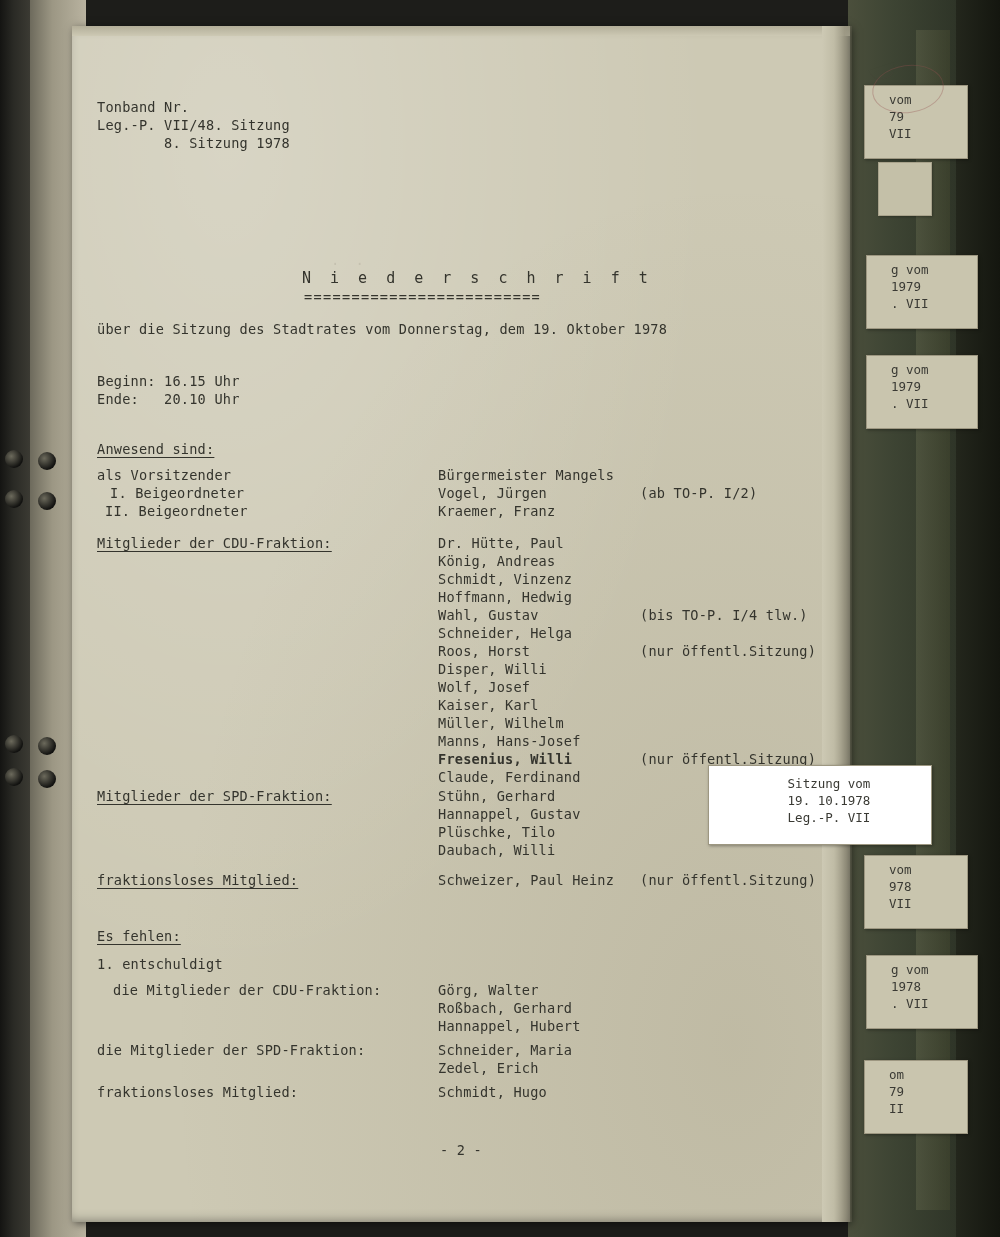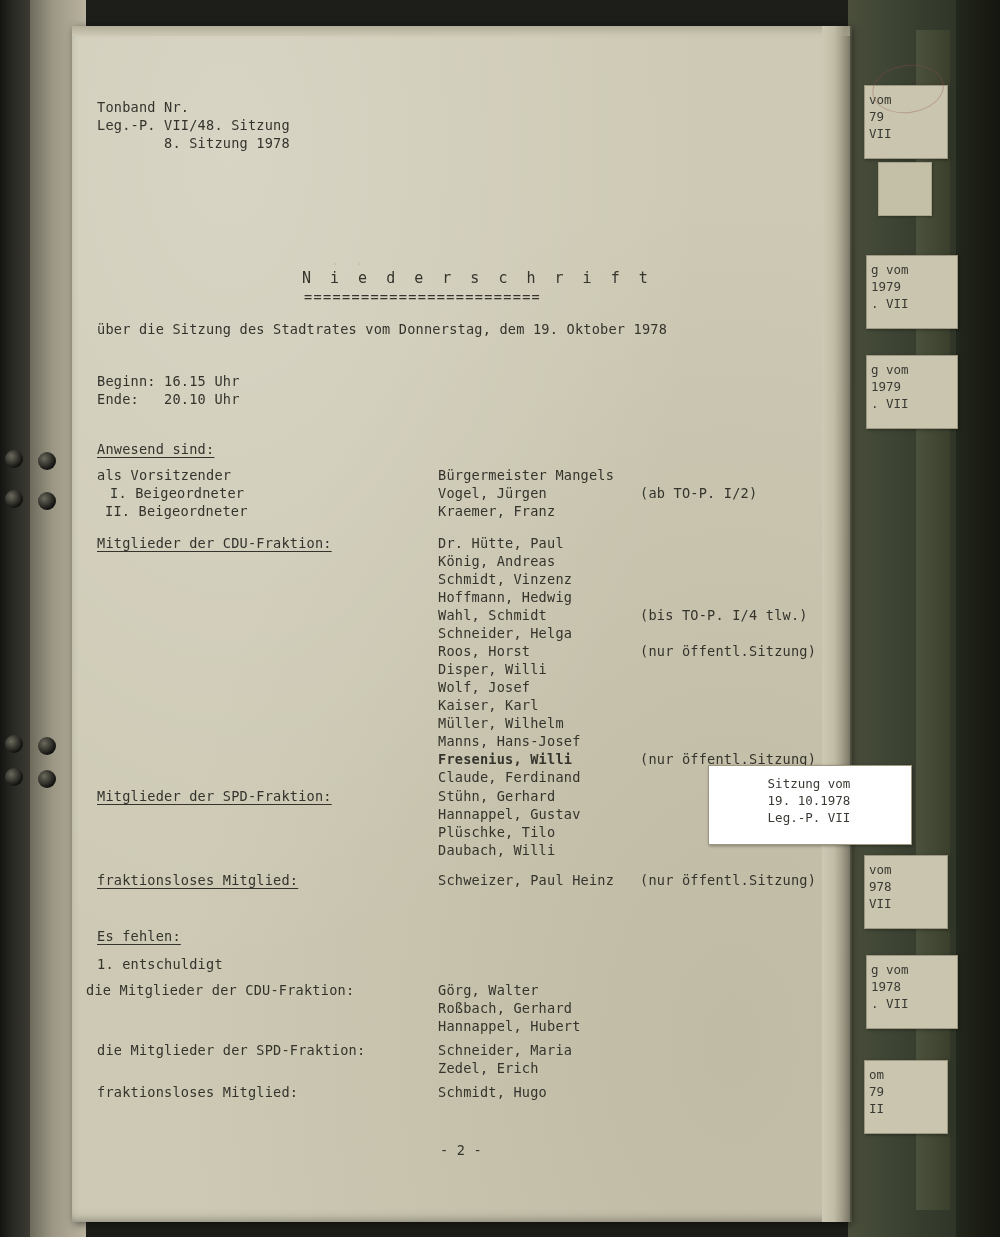--- a/index.html
+++ b/index.html
@@ -52,21 +52,21 @@
   
   .tabcol{
     position:absolute;left:836px;top:40px;width:100px;height:1160px;
   }
   .tab{
     position:absolute;
     background:#c9c5ae;
     border:1px solid #9d9781;
     box-shadow:1px 1px 3px rgba(0,0,0,0.35);
     font-size:12.5px;line-height:17px;color:#3a3a34;
-    padding:5px 6px 5px 4px;
+    padding:5px 6px 5px 24px;
     font-family:"DejaVu Sans Mono","Liberation Mono",monospace;
     overflow:hidden;
   }
   .tabtorn{
     position:absolute;background:#c4c0a8;border:1px solid #a9a38c;
     box-shadow:1px 1px 2px rgba(0,0,0,0.25);
   }
   
   .page-right-fray{
     position:absolute;left:822px;top:26px;width:30px;height:1196px;
@@ -155,21 +155,21 @@
       <div class="t" style="left:568px;top:458px;">(ab TO-P. I/2)</div>
       <div class="t" style="left:366px;top:476px;">Kraemer, Franz</div>
 
       
       <div class="t u" style="left:25px;top:508px;">Mitglieder der CDU-Fraktion:</div>
 
       <div class="t" style="left:366px;top:508px;">Dr. Hütte, Paul</div>
       <div class="t" style="left:366px;top:526px;">König, Andreas</div>
       <div class="t" style="left:366px;top:544px;">Schmidt, Vinzenz</div>
       <div class="t" style="left:366px;top:562px;">Hoffmann, Hedwig</div>
-      <div class="t" style="left:366px;top:580px;">Wahl, Schmidt</div>
+      <div class="t" style="left:366px;top:580px;">Wahl, Gustav</div>
       <div class="t" style="left:568px;top:580px;">(bis TO-P. I/4 tlw.)</div>
       <div class="t" style="left:366px;top:598px;">Schneider, Helga</div>
       <div class="t" style="left:366px;top:616px;">Roos, Horst</div>
       <div class="t" style="left:568px;top:616px;">(nur öffentl.Sitzung)</div>
       <div class="t" style="left:366px;top:634px;">Disper, Willi</div>
       <div class="t" style="left:366px;top:652px;">Wolf, Josef</div>
       <div class="t" style="left:366px;top:670px;">Kaiser, Karl</div>
       <div class="t" style="left:366px;top:688px;">Müller, Wilhelm</div>
       <div class="t" style="left:366px;top:706px;">Manns, Hans-Josef</div>
       <div class="t" style="left:366px;top:724px;font-weight:bold;">Fresenius, Willi</div>
@@ -185,21 +185,21 @@
 
       
       <div class="t u" style="left:25px;top:845px;">fraktionsloses Mitglied:</div>
       <div class="t" style="left:366px;top:845px;">Schweizer, Paul Heinz</div>
       <div class="t" style="left:568px;top:845px;">(nur öffentl.Sitzung)</div>
 
       
       <div class="t u" style="left:25px;top:901px;">Es fehlen:</div>
       <div class="t" style="left:25px;top:929px;">1. entschuldigt</div>
 
-      <div class="t" style="left:14px;top:955px;">die Mitglieder der CDU-Fraktion:</div>
+      <div class="t" style="left:41px;top:955px;">die Mitglieder der CDU-Fraktion:</div>
       <div class="t" style="left:366px;top:955px;">Görg, Walter</div>
       <div class="t" style="left:366px;top:973px;">Roßbach, Gerhard</div>
       <div class="t" style="left:366px;top:991px;">Hannappel, Hubert</div>
 
       <div class="t" style="left:25px;top:1015px;">die Mitglieder der SPD-Fraktion:</div>
       <div class="t" style="left:366px;top:1015px;">Schneider, Maria</div>
       <div class="t" style="left:366px;top:1033px;">Zedel, Erich</div>
 
       <div class="t" style="left:25px;top:1057px;">fraktionsloses Mitglied:</div>
       <div class="t" style="left:366px;top:1057px;">Schmidt, Hugo</div>

